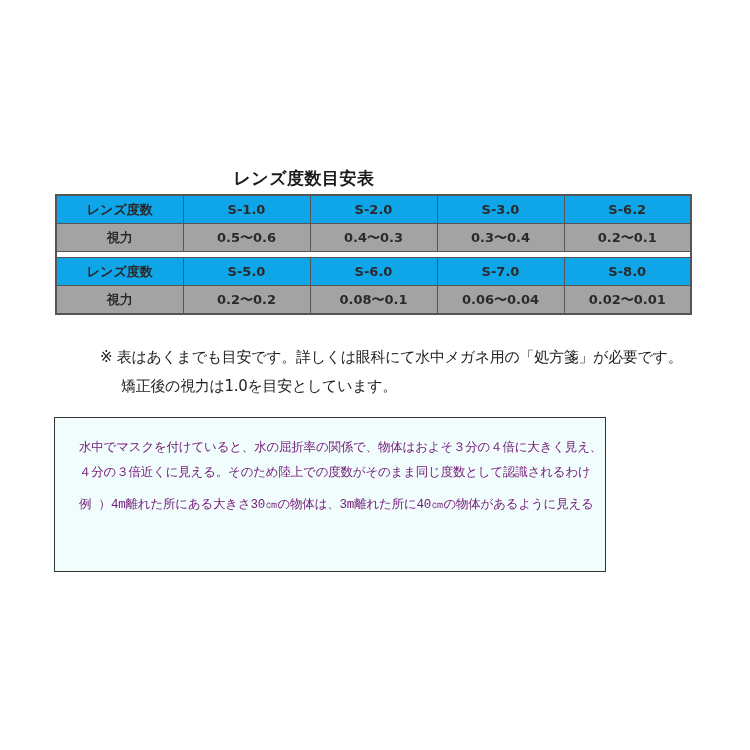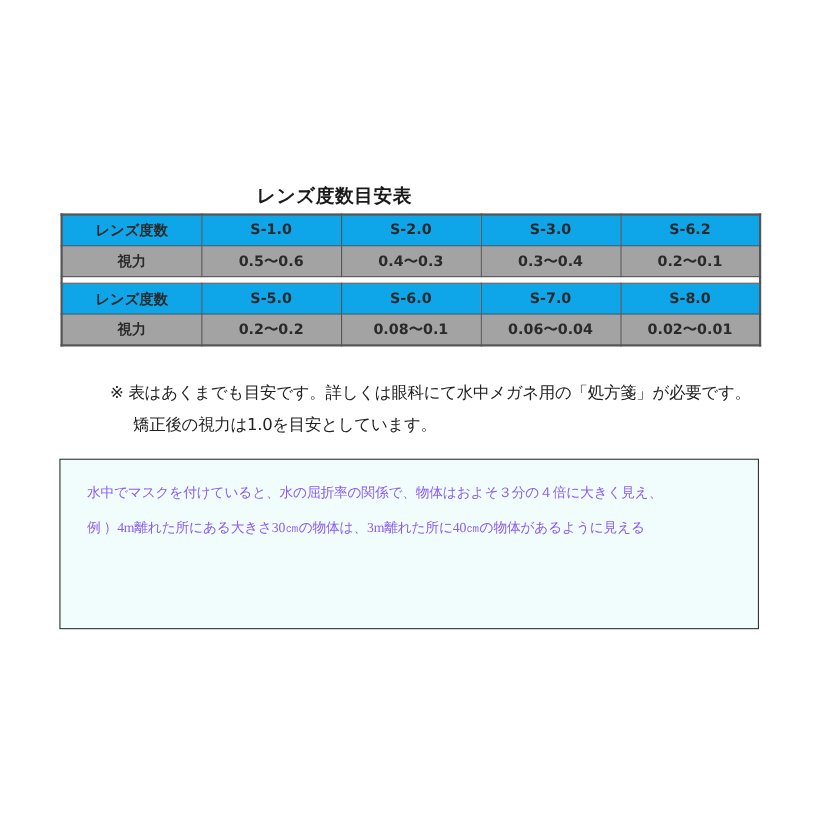--- a/index.html
+++ b/index.html
@@ -26,24 +26,24 @@
   table.lens tr.val td { background: #a3a3a3; }
   table.lens tr.sep td { height: 5px; background: #ffffff; border-left: 1.5px solid #555; border-right: 1.5px solid #555; }
   table.lens td.label { font-weight: bold; }
   .col-label { width: 127px; }
   .notes {
     position: absolute; left: 64px; top: 343px; font-size: 15px; line-height: 29px;
     color: #222; font-family: "DejaVu Sans", sans-serif; letter-spacing: -0.3px; margin-left: 36px;
   }
   .notes .l2 { padding-left: 21px; }
   .box {
-    position: absolute; left: 54px; top: 417px; width: 636px; height: 155px;
+    position: absolute; left: 54px; top: 417px; width: 552px; height: 155px;
     border: 1.5px solid #333; background: #f1fcfd; box-sizing: border-box;
-    padding: 18px 0 0 24px; font-size: 12.5px; color: #8b5cf6;
-    font-family: Liberation Serif, serif; letter-spacing: -0.2px;
+    padding: 18px 0 0 24px; font-size: 12.5px; color: #701a75;
+    font-family: Liberation Mono, monospace; letter-spacing: -0.2px;
   }
   .box p { margin: 0; line-height: 25px; }
   .box .example { margin-top: 7px; }
 </style>
 </head>
 <body>
 
 <div class="title">レンズ度数目安表</div>
 
 <table class="lens">
@@ -89,14 +89,15 @@
 </tbody>
   </table>
 
 <div class="notes">
   <div>※ 表はあくまでも目安です。詳しくは眼科にて水中メガネ用の「処方箋」が必要です。</div>
   <div class="l2">矯正後の視力は1.0を目安としています。</div>
 </div>
 
 <div class="box">
   <p>水中でマスクを付けていると、水の屈折率の関係で、物体はおよそ３分の４倍に大きく見え、</p>
+  <p>４分の３倍近くに見える。そのため陸上での度数がそのまま同じ度数として認識されるわけ</p>
   <p class="example">例 ）4m離れた所にある大きさ30㎝の物体は、3m離れた所に40㎝の物体があるように見える</p>
 </div>
 
 </body></html>

